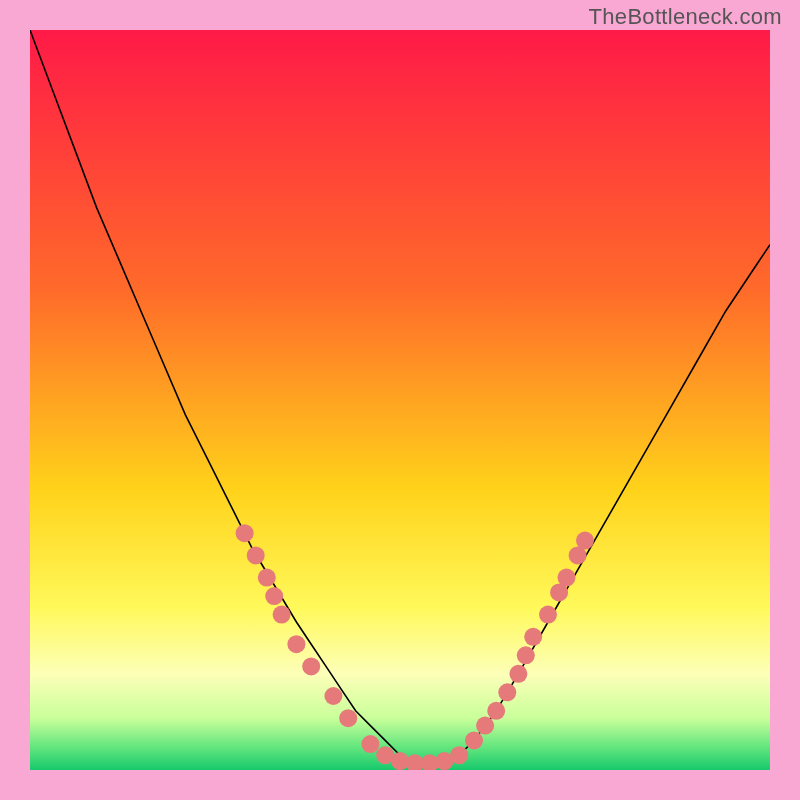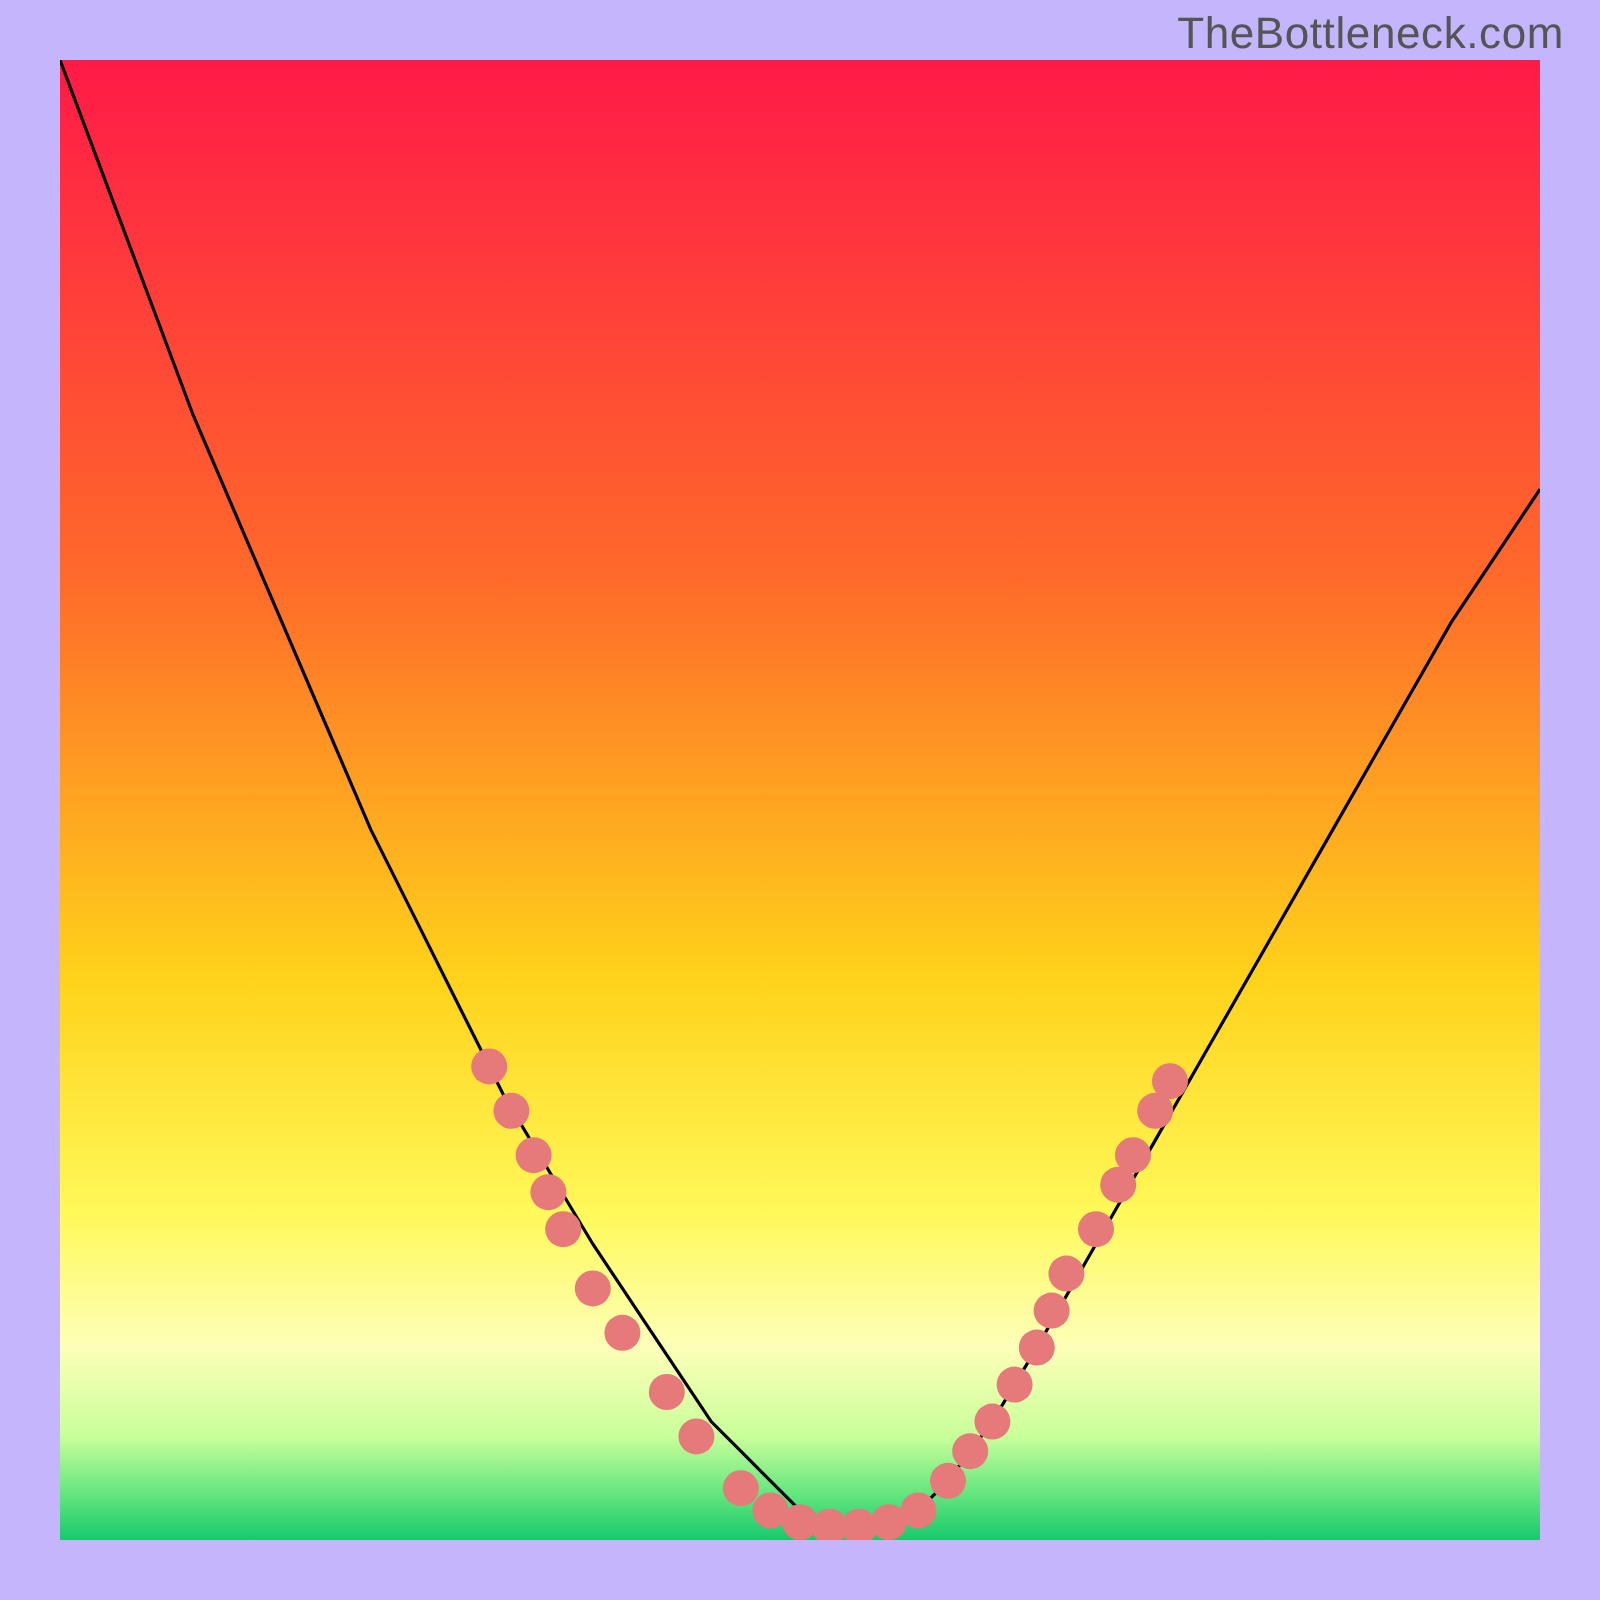--- a/index.html
+++ b/index.html
@@ -10,21 +10,21 @@
     overflow: hidden;
     background: #000;
     font-family: Arial, Helvetica, sans-serif;
   }
   .frame {
     position: absolute;
     top: 0;
     left: 0;
     width: 800px;
     height: 800px;
-    background: #c4b5fd;
+    background: #f9a8d4;
   }
   .plot {
     position: absolute;
     top: 30px;
     left: 30px;
     width: 740px;
     height: 740px;
   }
   .watermark {
     position: absolute;

